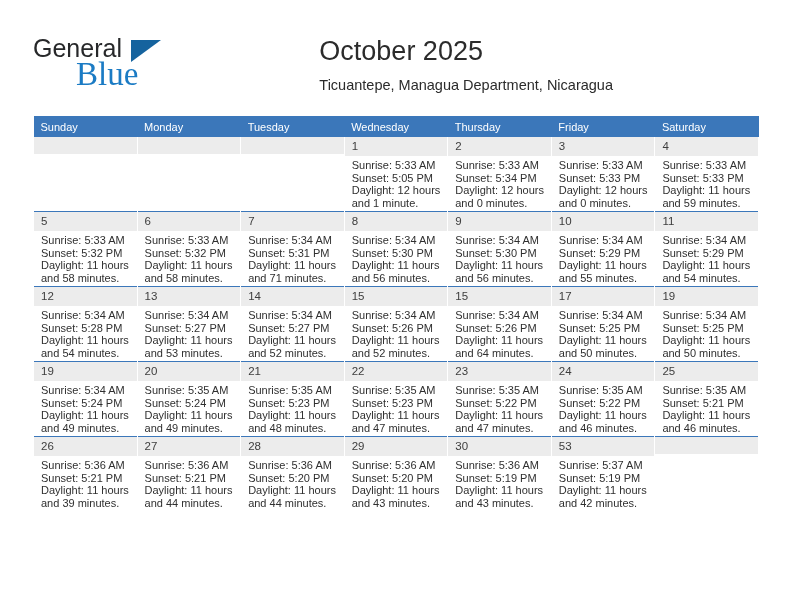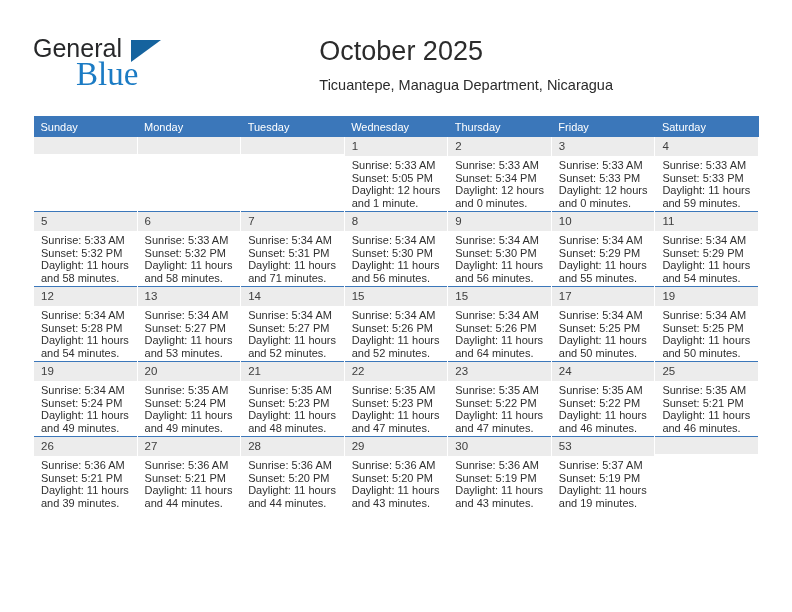--- a/index.html
+++ b/index.html
@@ -487,21 +487,21 @@
               <div>Daylight: 11 hours</div>
               <div>and 43 minutes.</div>
             </div>
           </td>
           <td>
             <span class="daynum">53</span>
             <div class="cellbody">
               <div>Sunrise: 5:37 AM</div>
               <div>Sunset: 5:19 PM</div>
               <div>Daylight: 11 hours</div>
-              <div>and 19 minutes.</div>
+              <div>and 42 minutes.</div>
             </div>
           </td>
           <td class="empty">
             <span class="daynum"></span>
             <div class="cellbody">
               <div></div>
               <div></div>
               <div></div>
               <div></div>
             </div>

